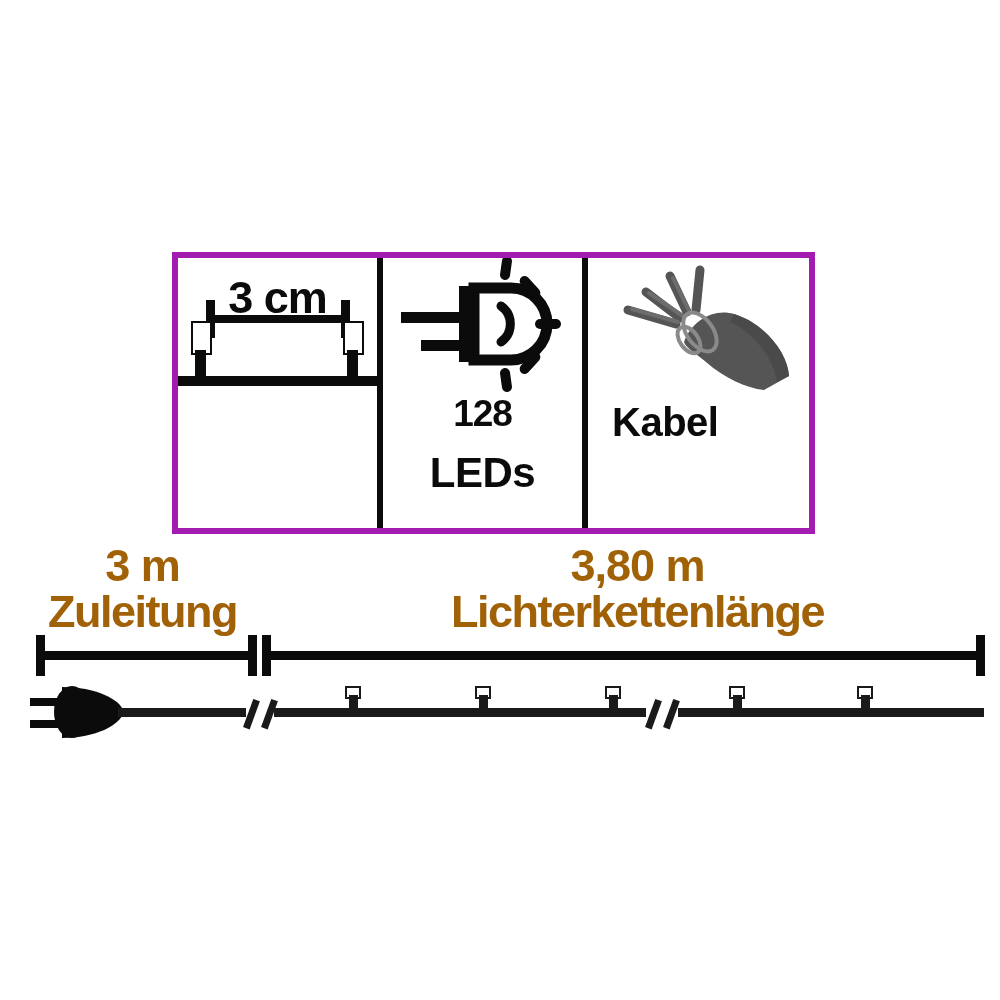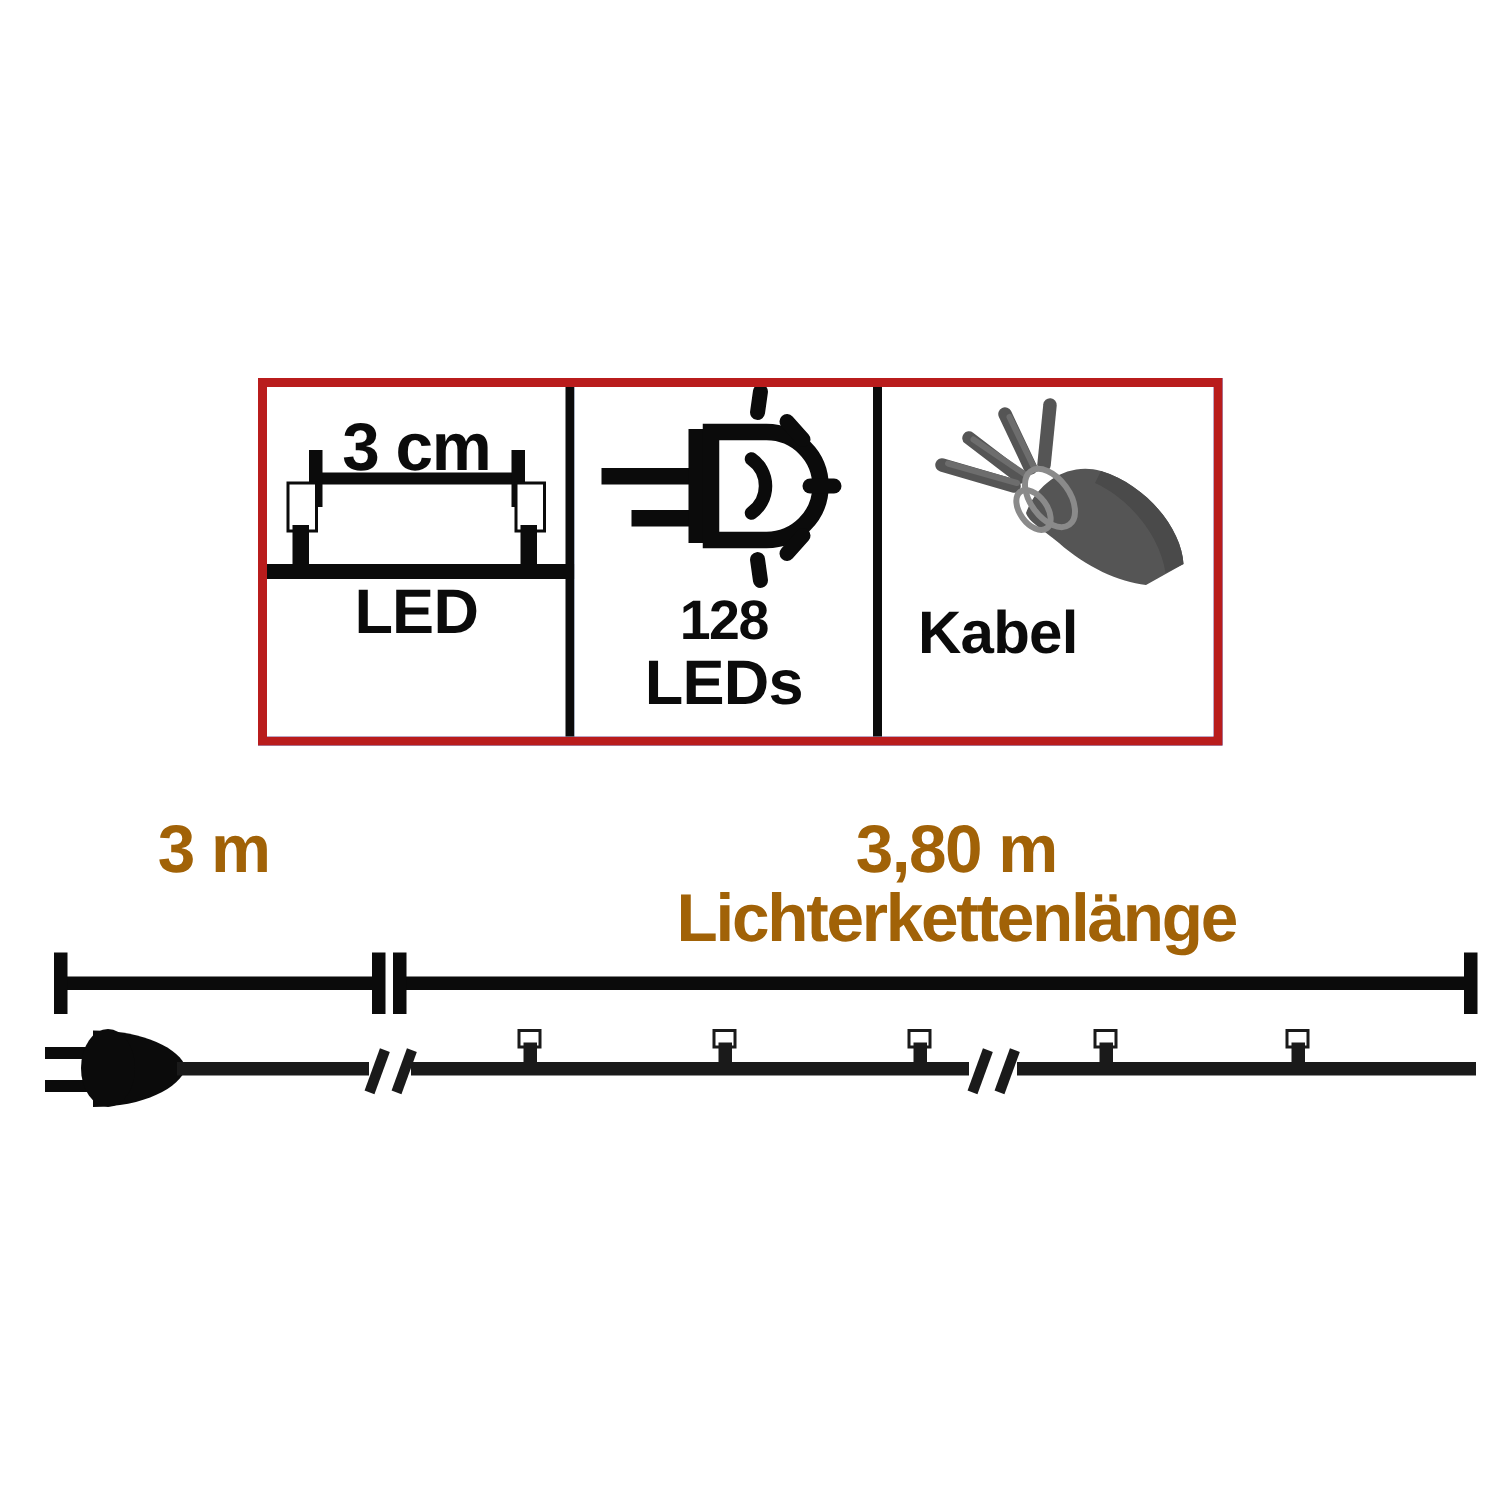--- a/index.html
+++ b/index.html
@@ -14,25 +14,25 @@
     font-family: "Liberation Sans", sans-serif;
     overflow: hidden;
   }
 
   
   #spec-box {
     position: absolute;
     left: 172px;
     top: 252px;
     width: 643px;
-    height: 245px;
-    border: 6px solid #b91c1c;
+    height: 282px;
+    border: 6px solid #a21caf;
     box-sizing: border-box;
     display: flex;
-    background: #3b82f6;
+    background: #ef4444;
   }
   .spec-panel {
     position: relative;
     box-sizing: border-box;
     display: flex;
     flex-direction: column;
     align-items: center;
     background: #ffffff;
   }
   #panel-led-spacing { width: 205px; border-right: 6px solid #0b0b0b; }
@@ -75,21 +75,21 @@
   #count-graphic { height: 137px; }
   #count-value {
     font-size: 37px;
     font-weight: bold;
     color: #0b0b0b;
     line-height: 1.0;
     letter-spacing: -1px;
   }
   #count-caption {
     font-size: 42px;
-    margin-top: 2px;
+    margin-top: 20px;
   }
 
   
   #cable-graphic { height: 140px; }
   #cable-caption {
     font-size: 40px;
     text-align: left;
     width: 100%;
     padding-left: 24px;
     box-sizing: border-box;
@@ -146,21 +146,20 @@
         <rect x="17" y="92" width="11" height="31" fill="#0b0b0b"></rect>
 
         <rect x="166" y="64" width="19" height="32" fill="#ffffff" stroke="#0b0b0b" stroke-width="2"></rect>
         <rect x="169" y="92" width="11" height="31" fill="#0b0b0b"></rect>
 
         <rect x="0" y="118" width="205" height="10" fill="#0b0b0b"></rect>
       </svg>
     </div>
 
     <div class="panel-caption" id="spacing-caption">
-      <span class="cap-line">LED</span>
     </div>
   </div>
 
   <div class="spec-panel" id="panel-led-count">
 
     <div class="panel-graphic" id="count-graphic">
       <svg width="205" height="137" viewBox="0 0 205 137">
 
         <rect x="18" y="54" width="62" height="11" fill="#0b0b0b"></rect>
         <rect x="38" y="82" width="42" height="11" fill="#0b0b0b"></rect>
@@ -217,20 +216,21 @@
     <div class="panel-caption" id="cable-caption">
       <span class="cap-line">Kabel</span>
     </div>
   </div>
 </div>
 
 <div id="dimension-diagram">
 
   <div class="dim-label" id="label-lead">
     <span class="dim-value">3 m</span>
+    <span class="dim-name">Zuleitung</span>
   </div>
 
   <div class="dim-label" id="label-string">
     <span class="dim-value">3,80 m</span>
     <span class="dim-name">Lichterkettenlänge</span>
   </div>
 
   <svg width="1000" height="230" viewBox="0 0 1000 230" style="position:absolute;left:0;top:0;">
 
     <g>

